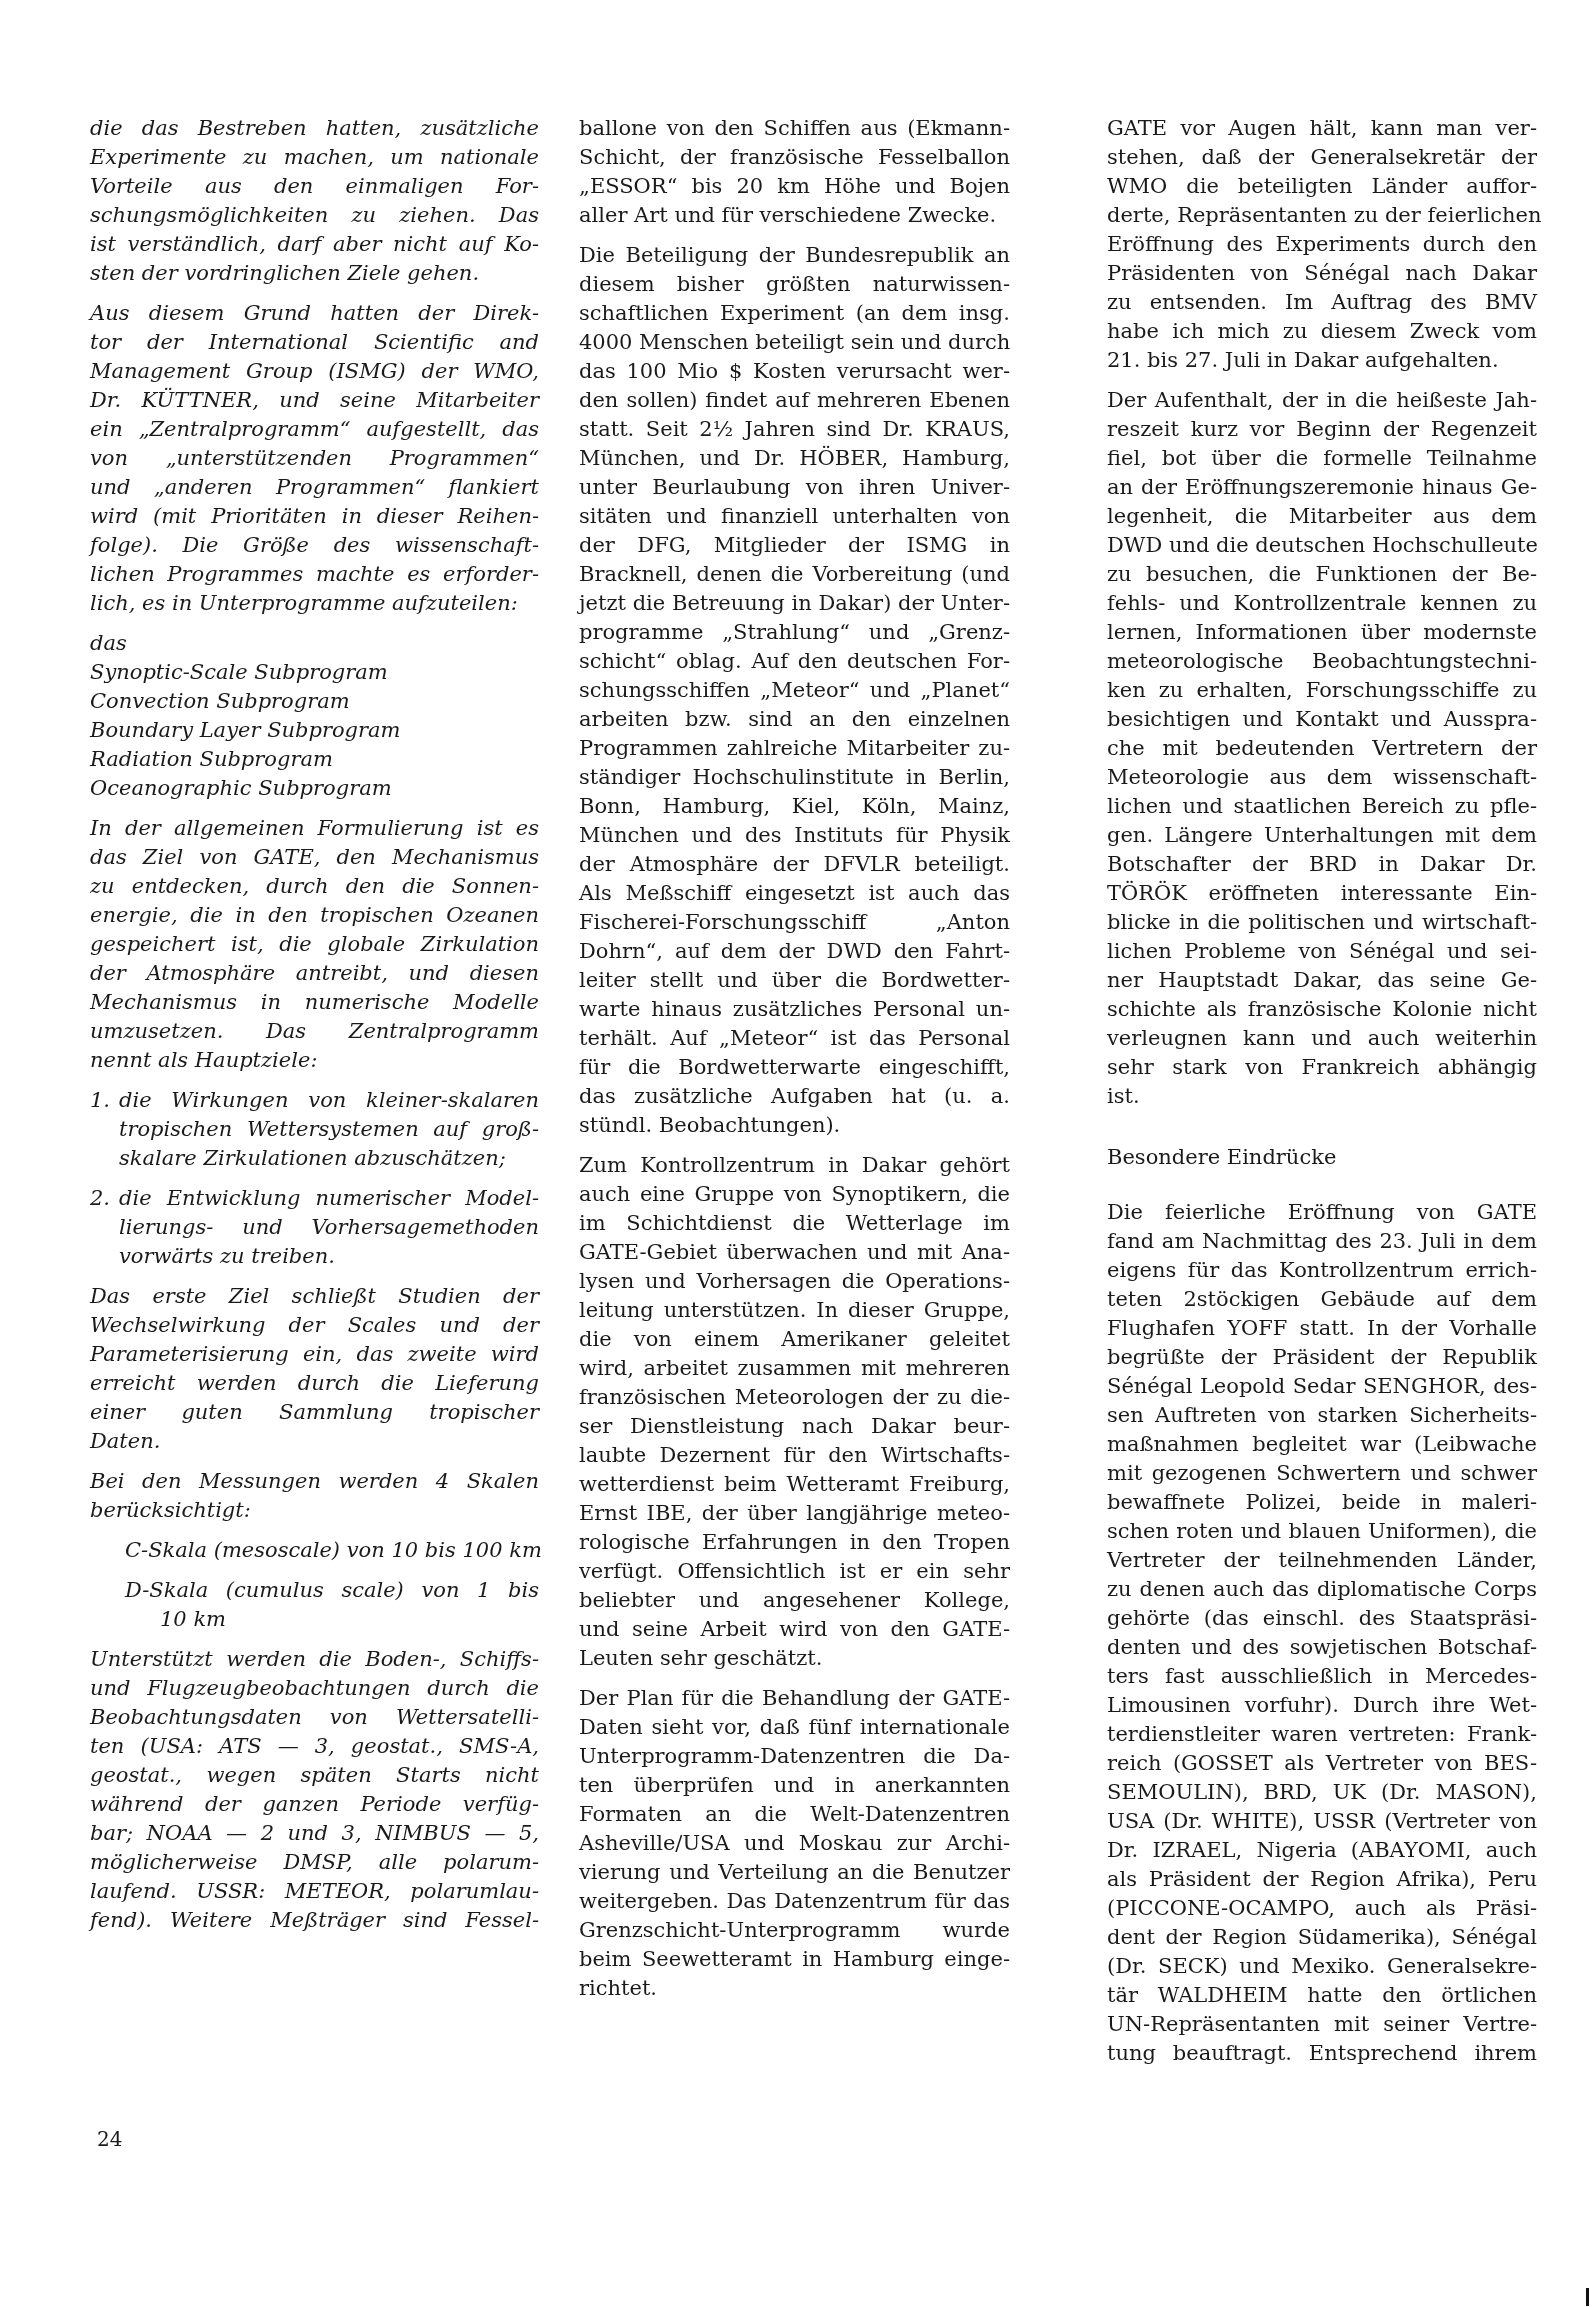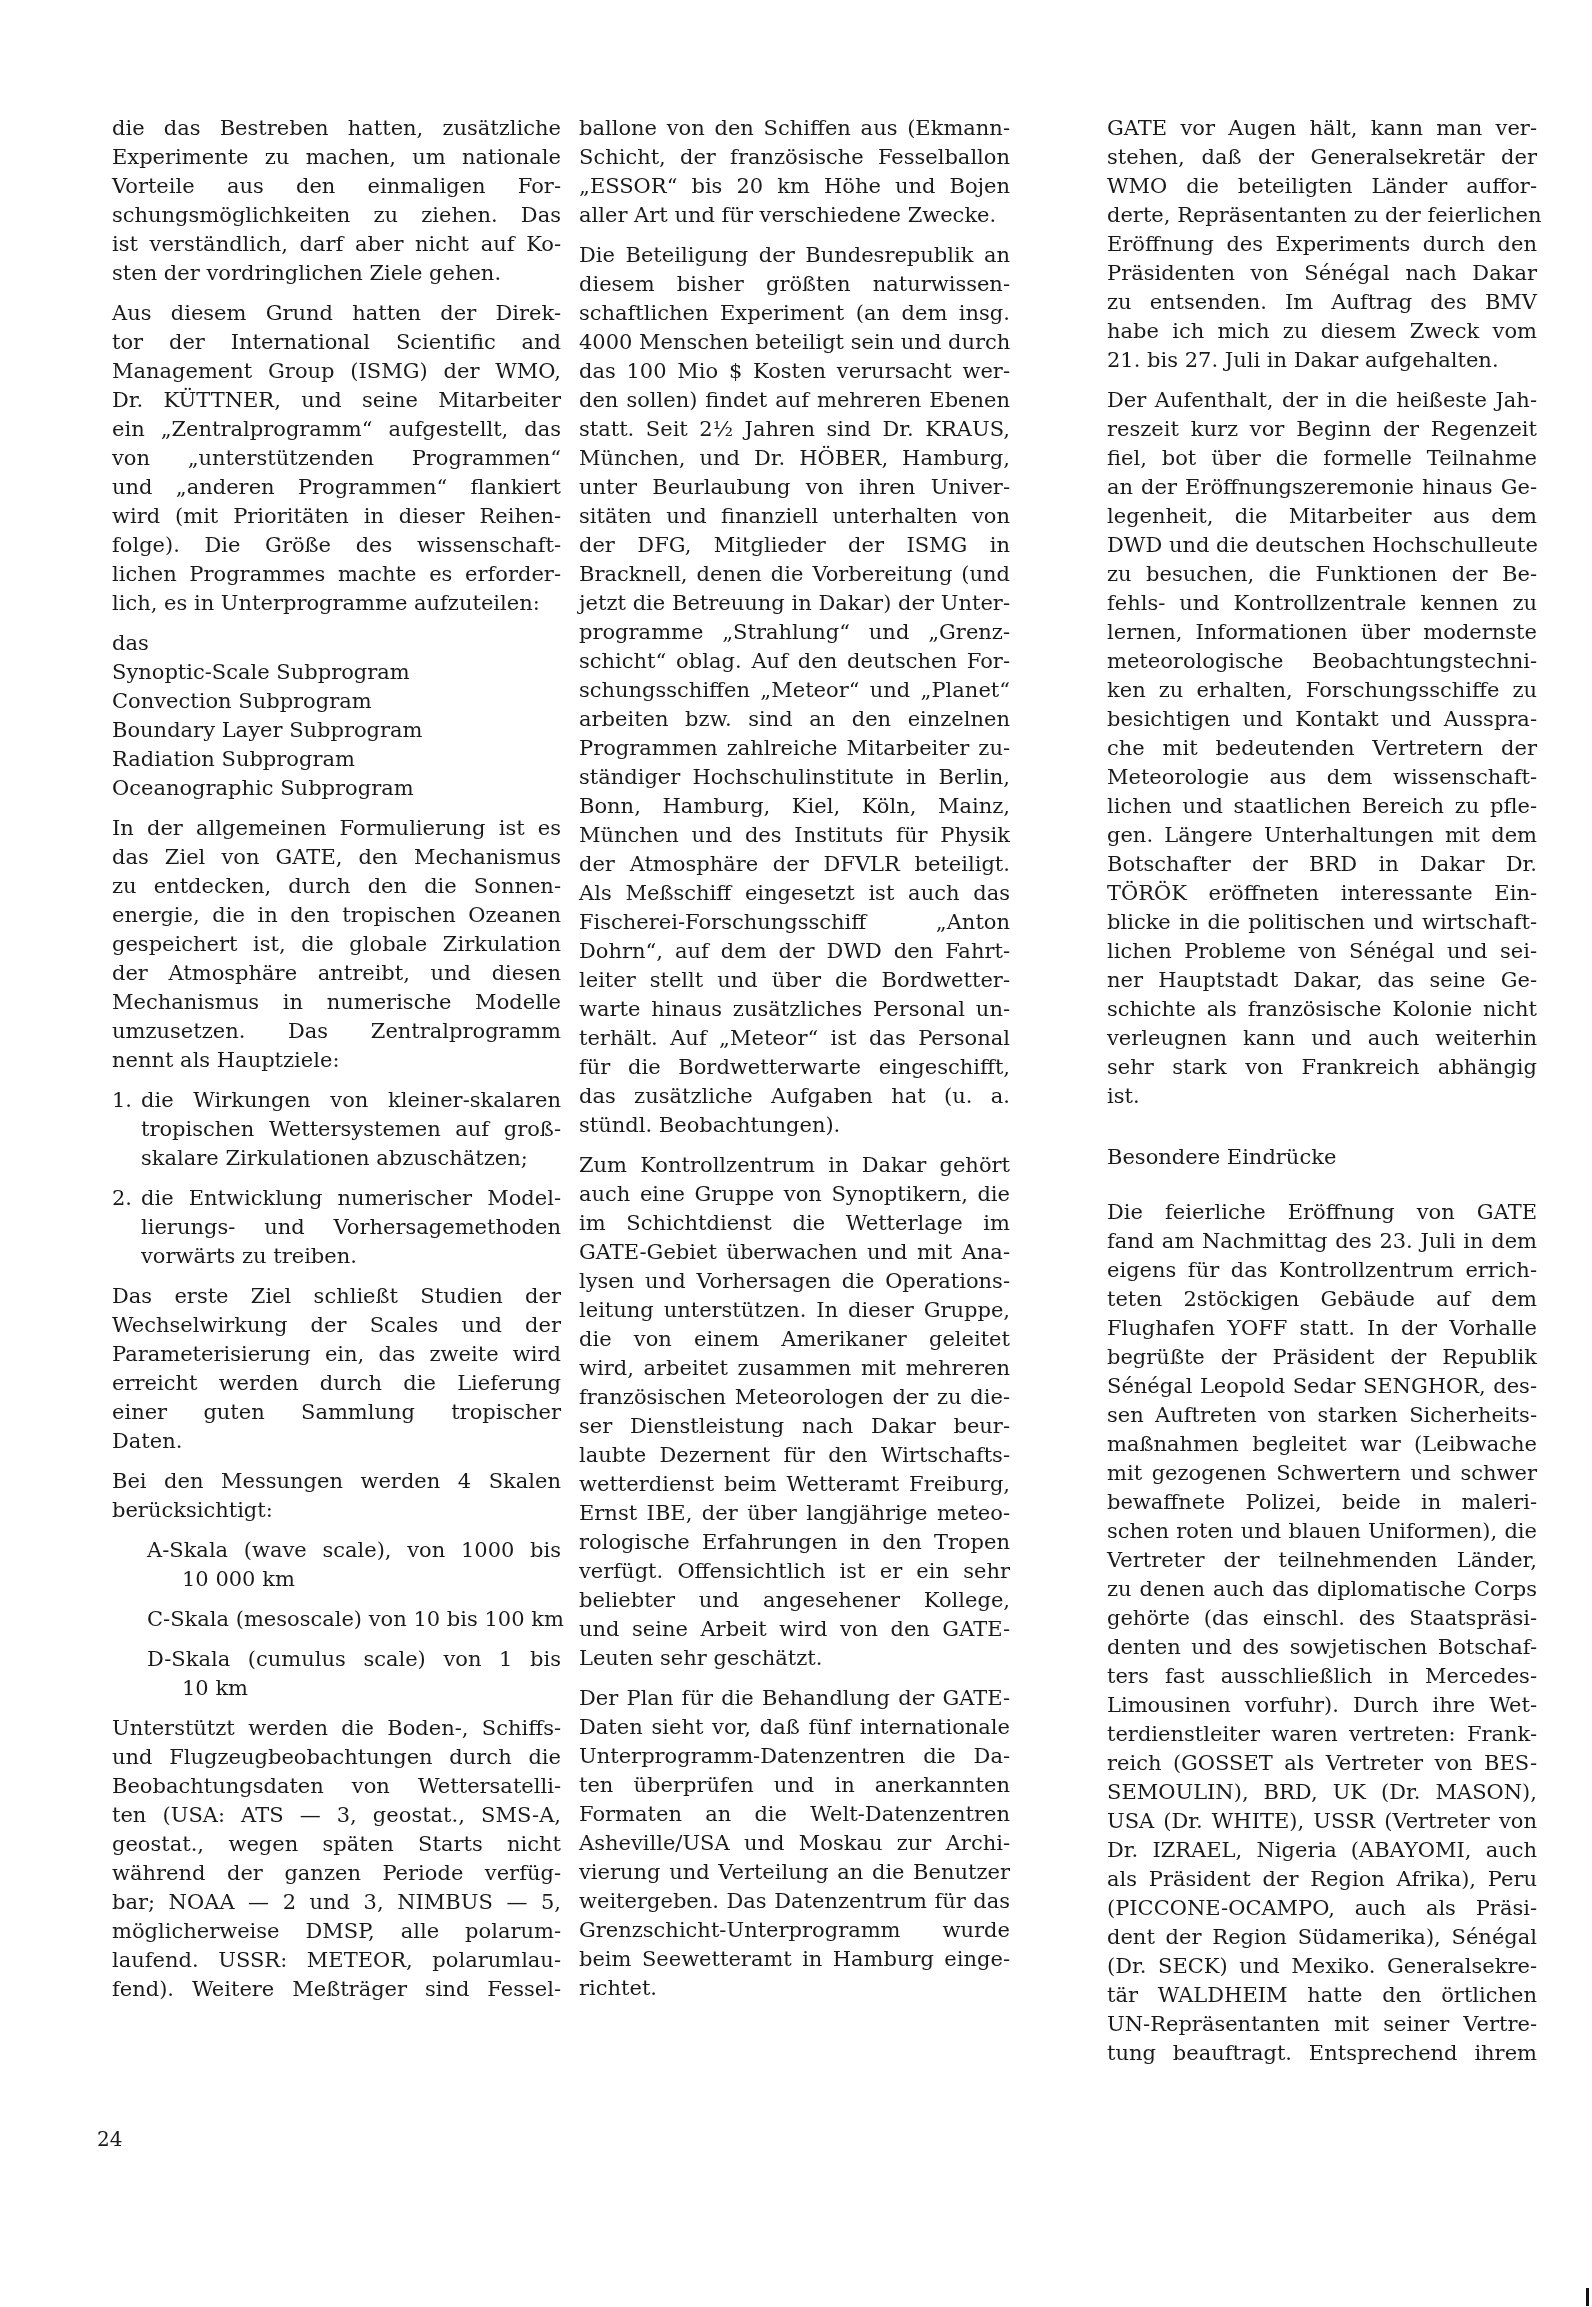--- a/index.html
+++ b/index.html
@@ -1,19 +1,19 @@
 <!DOCTYPE html>
 <html style="font-size:12.7px"><head>
 <meta charset="utf-8">
 <style>
   html, body { margin:0; padding:0; background:#ffffff; }
   body { width:1592px; height:2307px; position:relative; overflow:hidden;
          font-family:"DejaVu Serif", "Liberation Serif", serif; color:#1a1a1a; }
   .col { position:absolute; top:114px; font-size:21px; line-height:29px; }
-  .col1 { left:112px; width:449px; }
+  .col1 { left:90px; width:449px;font-style:italic; }
   .col2 { left:579px; width:431px; }
   .col3 { left:1107px; width:430px; }
   .p { margin:0 0 11px 0; text-align:justify; hyphens:manual; }
   .line { display:block; text-align:justify; text-align-last:justify; white-space:nowrap; }
   .line.last { text-align-last:left; }
   .plain .line { text-align-last:left; }
   .list-item { position:relative; padding-left:29px; margin:0 0 11px 0; }
   .list-num { position:absolute; left:0; top:0; }
   .hang { padding-left:35px; text-indent:-35px; margin:0 0 11px 0; }
   .hang .line { text-indent:0; }
@@ -83,24 +83,20 @@
         <span class="line">Das erste Ziel schließt Studien der</span>
         <span class="line">Wechselwirkung der Scales und der</span>
         <span class="line">Parameterisierung ein, das zweite wird</span>
         <span class="line">erreicht werden durch die Lieferung</span>
         <span class="line">einer guten Sammlung tropischer</span>
         <span class="line last">Daten.</span>
       </div>
       <div class="p">
         <span class="line">Bei den Messungen werden 4 Skalen</span>
         <span class="line last">berücksichtigt:</span>
-      </div>
-      <div class="hang">
-        <span class="line">A-Skala (wave scale), von 1000 bis</span>
-        <span class="line last cont">10 000 km</span>
       </div>
       <div class="hang">
         <span class="line last">C-Skala (mesoscale) von 10 bis 100 km</span>
       </div>
       <div class="hang">
         <span class="line">D-Skala (cumulus scale) von 1 bis</span>
         <span class="line last cont">10 km</span>
       </div>
       <div class="p">
         <span class="line">Unterstützt werden die Boden-, Schiffs-</span>

